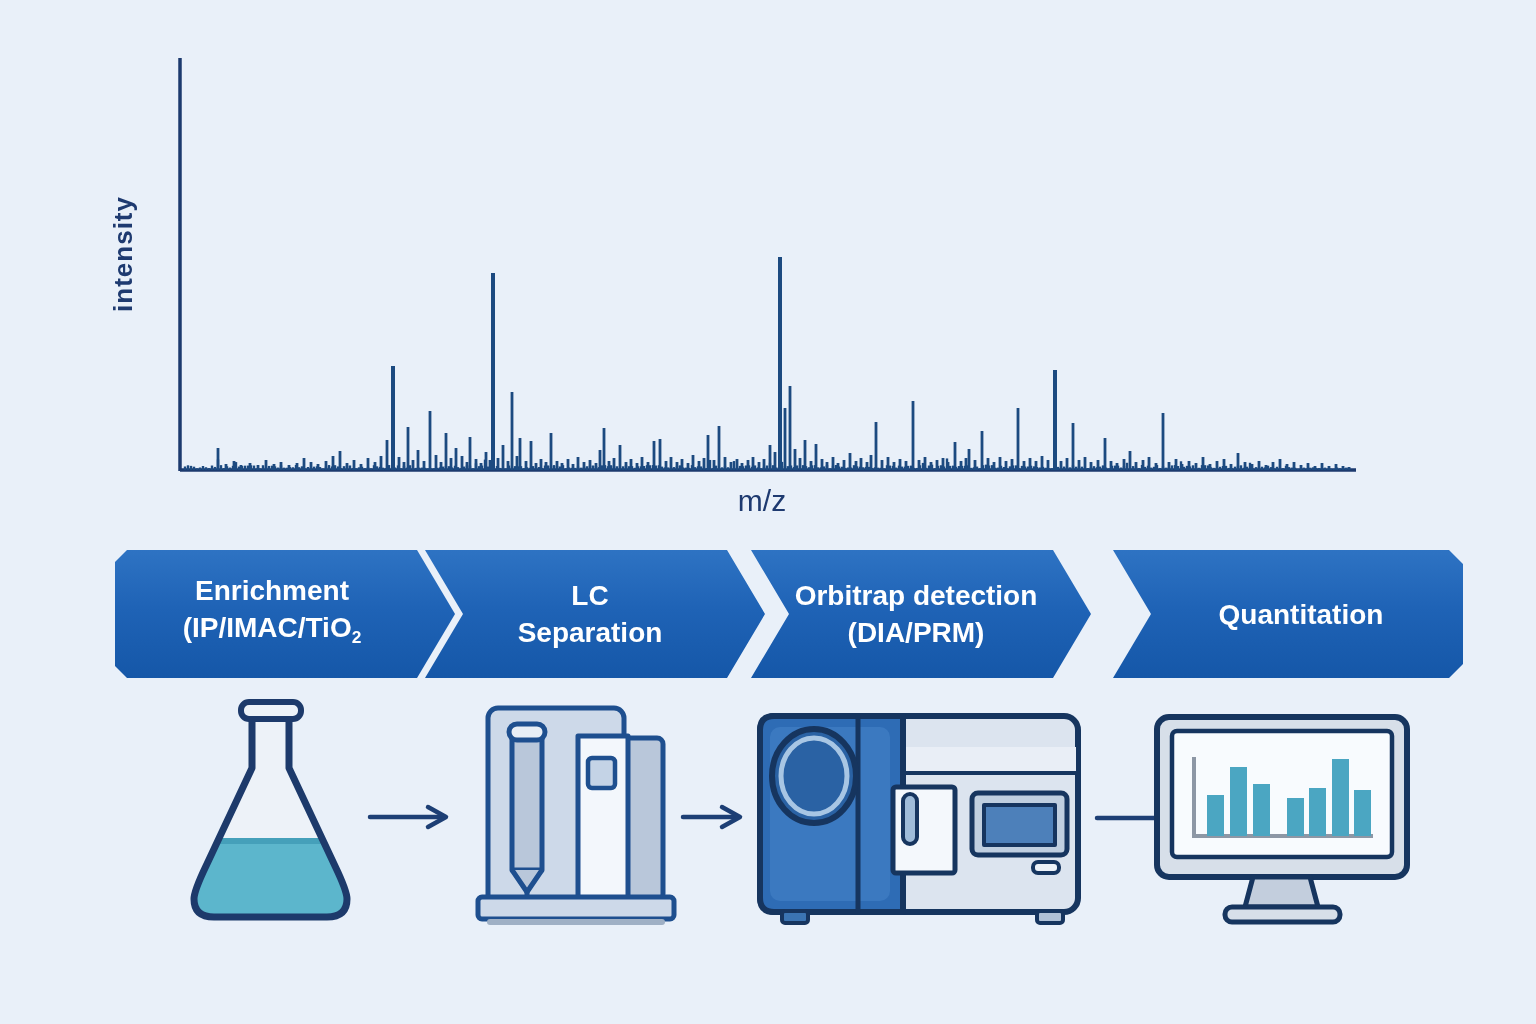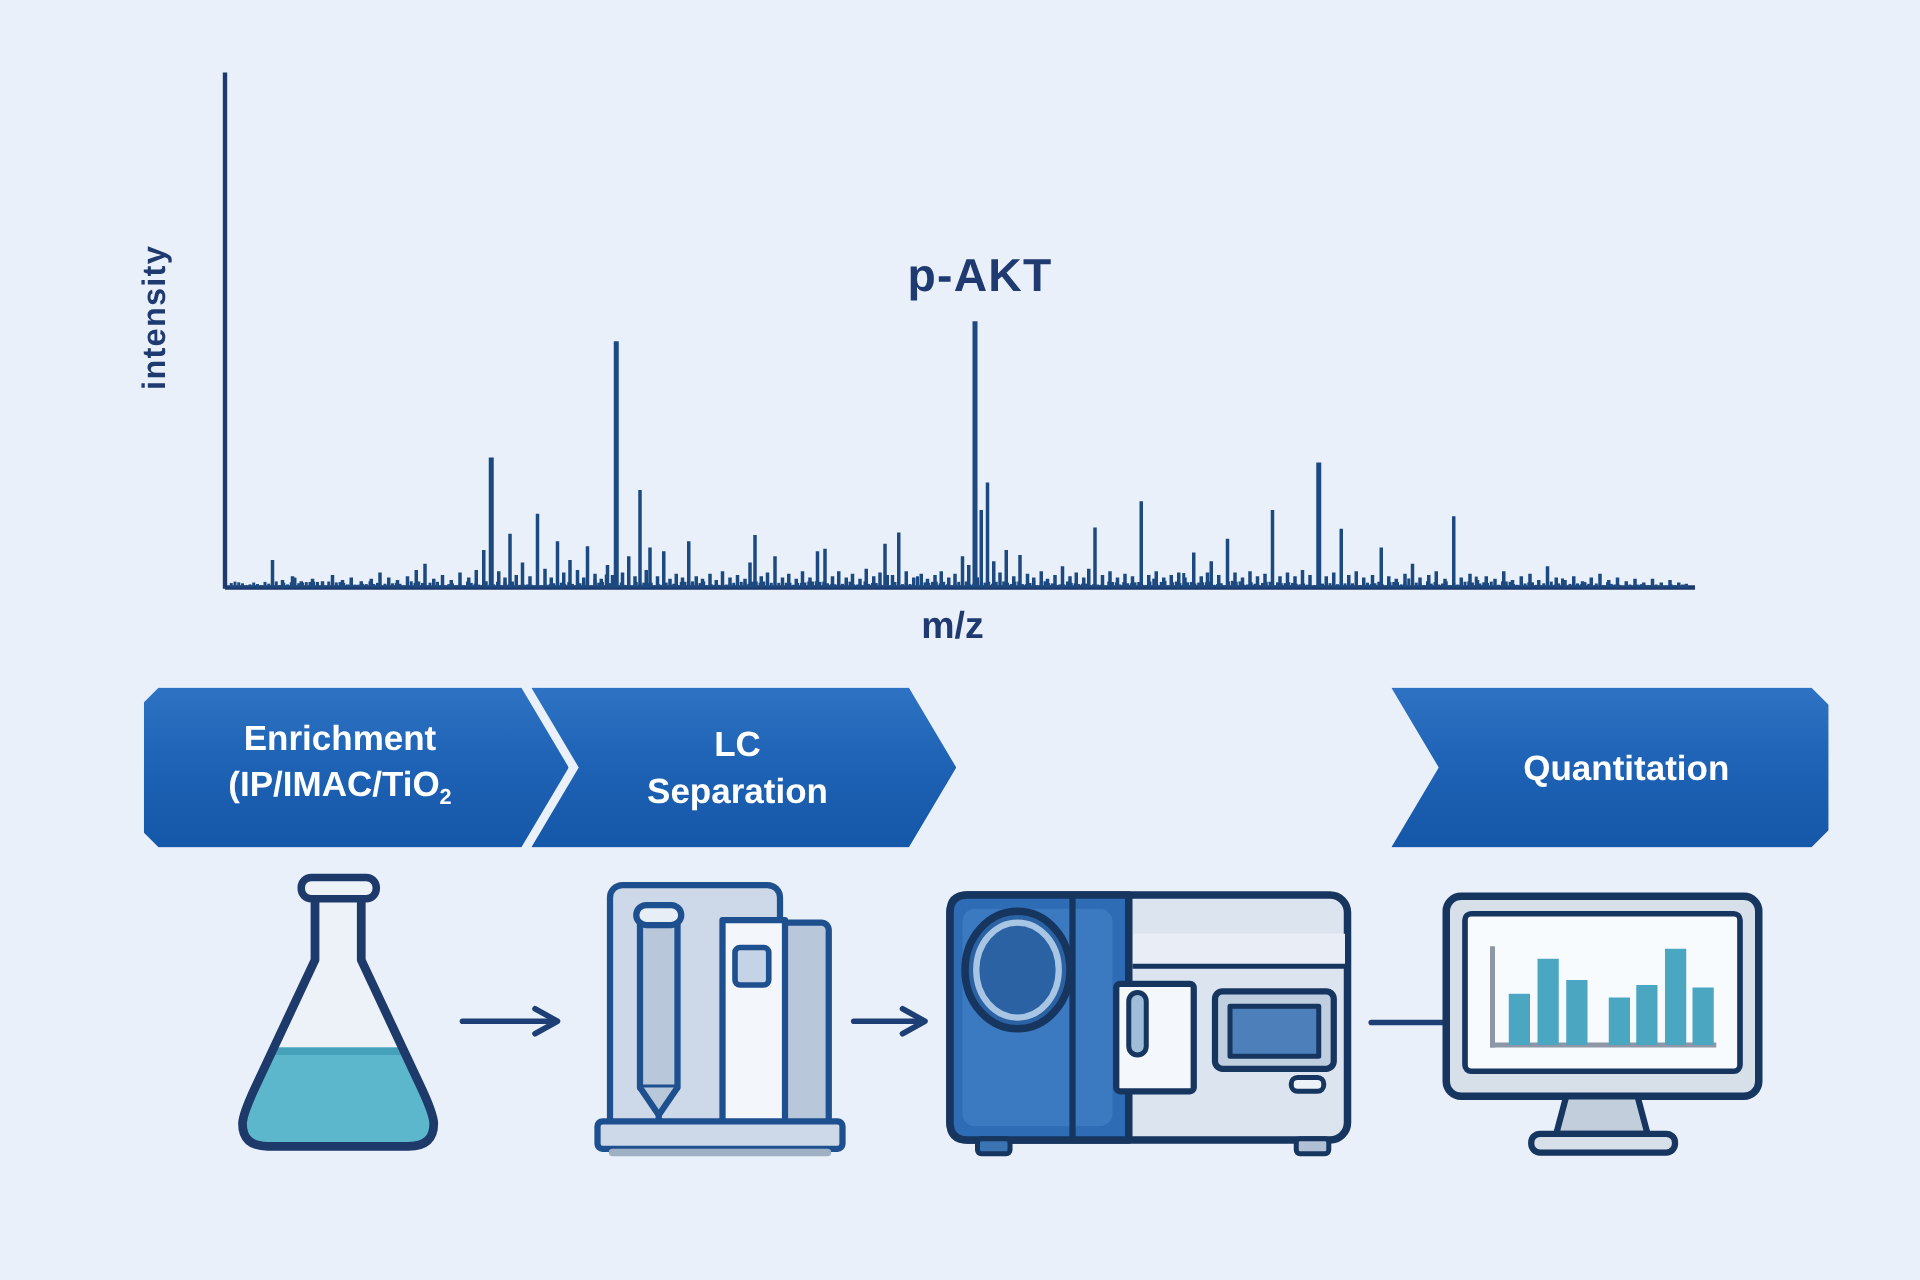--- a/index.html
+++ b/index.html
@@ -18,21 +18,21 @@
     writing-mode:vertical-rl;transform:rotate(180deg);
     font-size:26px;font-weight:700;color:#1e3a70;letter-spacing:1px;
   }
   .peak-annotation{
     position:absolute;left:700px;top:200px;width:168px;
     text-align:center;font-size:37px;font-weight:700;color:#1e3a70;
     letter-spacing:1px;
   }
   .xlabel{
     position:absolute;left:700px;top:484px;width:124px;
-    text-align:center;font-size:30px;font-weight:700;color:#1e3a70;
+    text-align:center;font-size:30px;font-weight:400;color:#1e3a70;
   }
 
   
   .banners{position:absolute;left:0;top:550px;width:1536px;height:164px;}
   .banner{
     position:absolute;top:0;height:128px;
     background:linear-gradient(180deg,#2e73c3 0%,#1f63b6 45%,#1557a8 100%);
     display:flex;flex-direction:column;align-items:center;justify-content:center;
     color:#fff;font-weight:700;font-size:28px;line-height:37px;text-align:center;
     filter:drop-shadow(0 2px 2px rgba(20,60,120,0.25));
@@ -642,31 +642,34 @@
         <line x1="1315" x2="1315" y1="470" y2="466" stroke="#1c4a80" stroke-width="2.8"></line>
         <line x1="1322" x2="1322" y1="470" y2="463" stroke="#1c4a80" stroke-width="2.8"></line>
         <line x1="1329" x2="1329" y1="470" y2="466" stroke="#1c4a80" stroke-width="2.8"></line>
         <line x1="1336" x2="1336" y1="470" y2="464" stroke="#1c4a80" stroke-width="2.8"></line>
         <line x1="1343" x2="1343" y1="470" y2="466" stroke="#1c4a80" stroke-width="2.8"></line>
         <line x1="1349" x2="1349" y1="470" y2="467" stroke="#1c4a80" stroke-width="2.8"></line>
       </g>
   </svg>
 
   <div class="ylabel">intensity</div>
-  <div class="peak-annotation">p-AKT</div>
   <div class="xlabel">m/z</div>
 
   <div class="banners">
     <div class="banner banner-1">
       <span class="ln">Enrichment</span>
       <span class="ln"><span>(IP/IMAC/TiO</span><sub>2</sub></span>
     </div>
     <div class="banner banner-2">
       <span class="ln">LC</span>
       <span class="ln">Separation</span>
+    </div>
+    <div class="banner banner-3">
+      <span class="ln">Orbitrap detection</span>
+      <span class="ln">(DIA/PRM)</span>
     </div>
     <div class="banner banner-4">
       <span class="ln">Quantitation</span>
     </div>
   </div>
 
   <svg class="layer" viewBox="0 0 1536 1024">
 
     <g>
       <defs>

